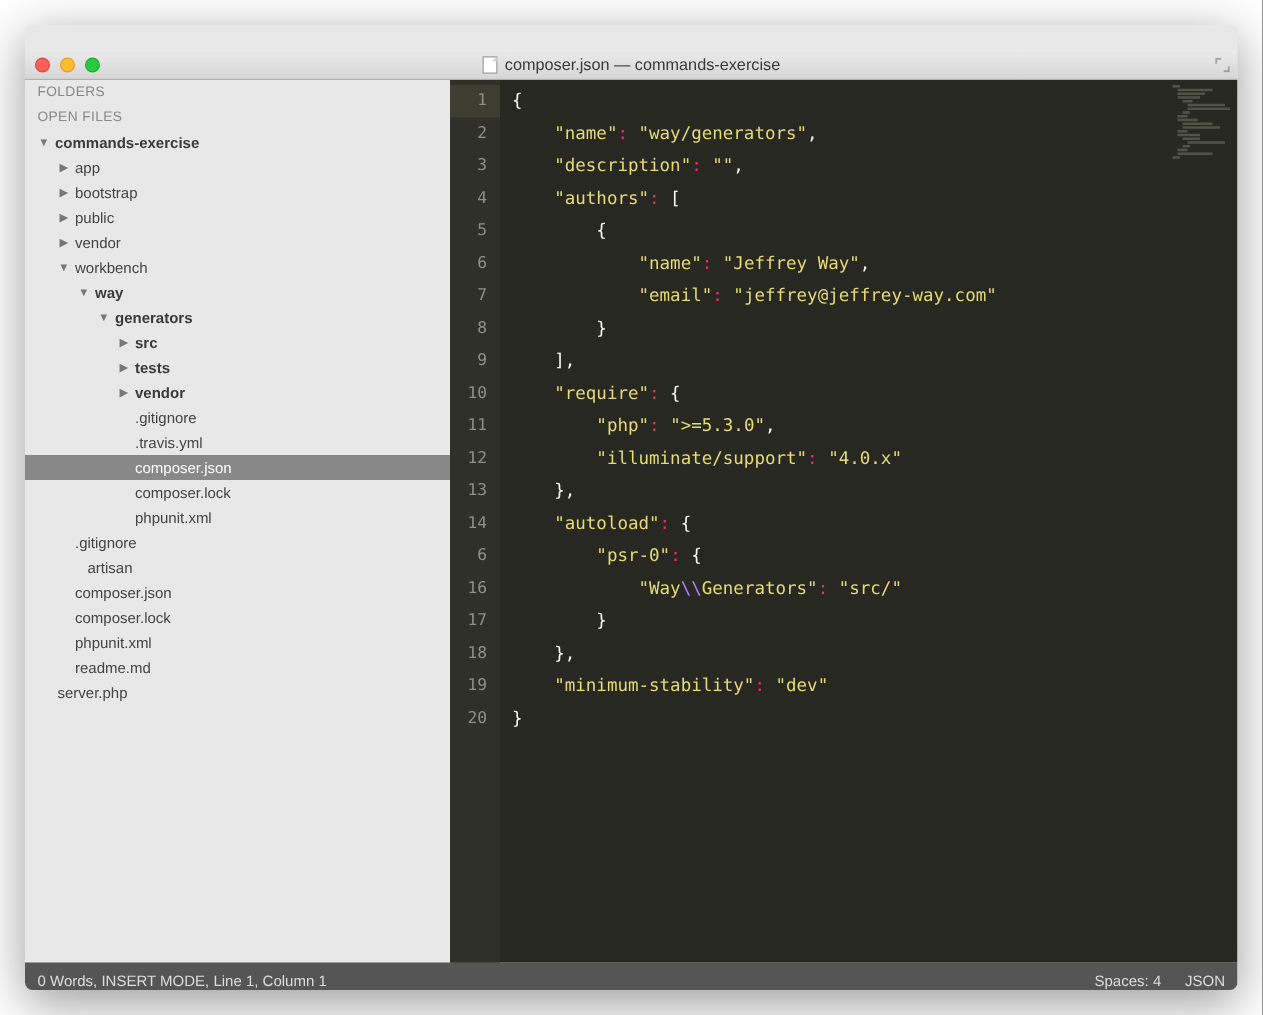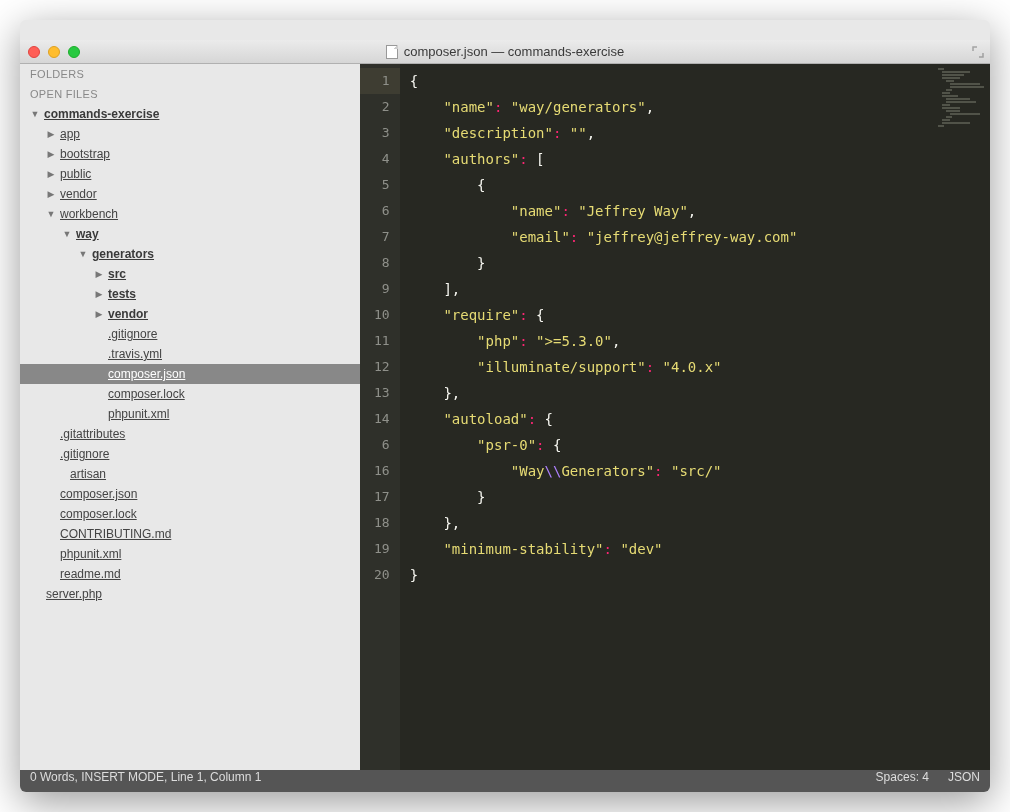--- a/index.html
+++ b/index.html
@@ -100,21 +100,21 @@
 }
 .tree-row.bold .tlabel { font-weight: bold; color: #3a3a3a; }
 .disclosure {
   width: 10px;
   display: inline-flex;
   justify-content: center;
   color: #777;
   font-size: 9px;
   margin-right: 4px;
 }
-.tree-row .tlabel { color: #444; text-decoration: underline; }
+.tree-row .tlabel { color: #444; }
 .tree-row.selected .tlabel { color: #fff; }
 .editor {
   flex: 1;
   background: #272822;
   display: flex;
   font-family: "Menlo", "Consolas", monospace;
   font-size: 14px;
   position: relative;
   min-width: 0;
 }
@@ -156,21 +156,21 @@
   height: 2px;
   margin-bottom: 1px;
   background: #6e7163;
 }
 .statusbar {
   height: 22px;
   background: #555;
   color: #ddd;
   font-size: 12px;
   display: flex;
-  align-items: flex-start;
+  align-items: flex-end;
   padding: 0 10px;
   justify-content: space-between;
 }
 .statusbar .right { display: flex; gap: 19px; }
 </style>
 </head>
 <body>
 
 <div class="window">
 
@@ -254,41 +254,33 @@
           <div class="tree-row" style="padding-left: 74px;">
             <span class="disclosure"></span>
             <span class="tlabel">composer.lock</span>
           </div>
           <div class="tree-row" style="padding-left: 74px;">
             <span class="disclosure"></span>
             <span class="tlabel">phpunit.xml</span>
           </div>
           <div class="tree-row" style="padding-left: 26px;">
             <span class="disclosure"></span>
-            <span class="tlabel">.gitattributes</span>
-          </div>
-          <div class="tree-row" style="padding-left: 26px;">
-            <span class="disclosure"></span>
             <span class="tlabel">.gitignore</span>
           </div>
           <div class="tree-row" style="padding-left: 36px;">
             <span class="disclosure"></span>
             <span class="tlabel">artisan</span>
           </div>
           <div class="tree-row" style="padding-left: 26px;">
             <span class="disclosure"></span>
             <span class="tlabel">composer.json</span>
           </div>
           <div class="tree-row" style="padding-left: 26px;">
             <span class="disclosure"></span>
             <span class="tlabel">composer.lock</span>
-          </div>
-          <div class="tree-row" style="padding-left: 26px;">
-            <span class="disclosure"></span>
-            <span class="tlabel">CONTRIBUTING.md</span>
           </div>
           <div class="tree-row" style="padding-left: 26px;">
             <span class="disclosure"></span>
             <span class="tlabel">phpunit.xml</span>
           </div>
           <div class="tree-row" style="padding-left: 26px;">
             <span class="disclosure"></span>
             <span class="tlabel">readme.md</span>
           </div>
           <div class="tree-row" style="padding-left: 12px;">

